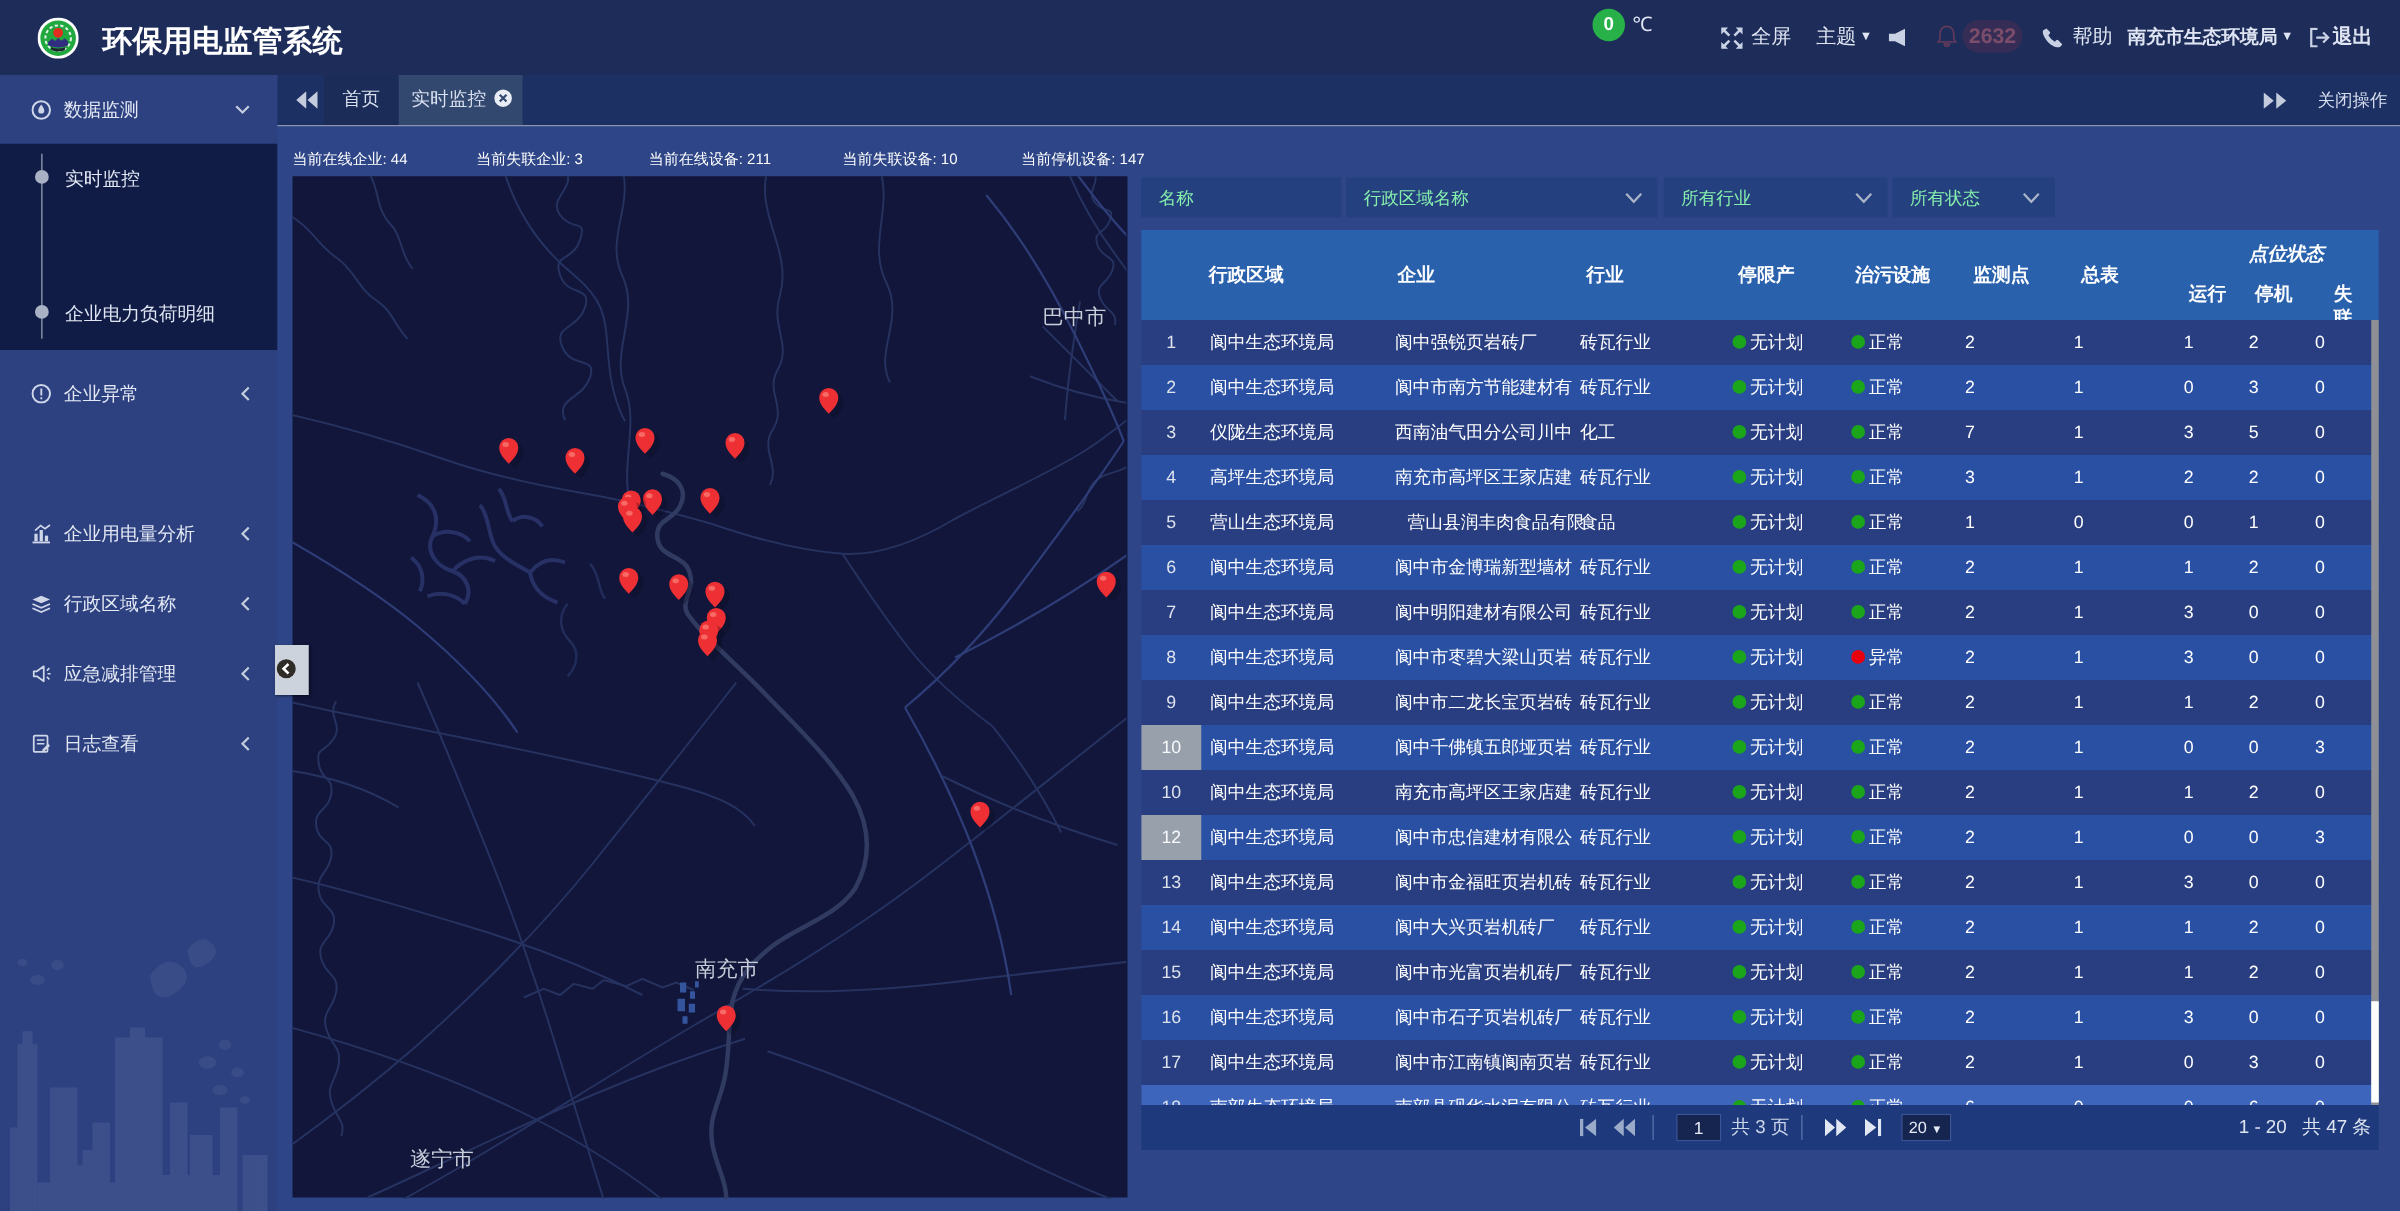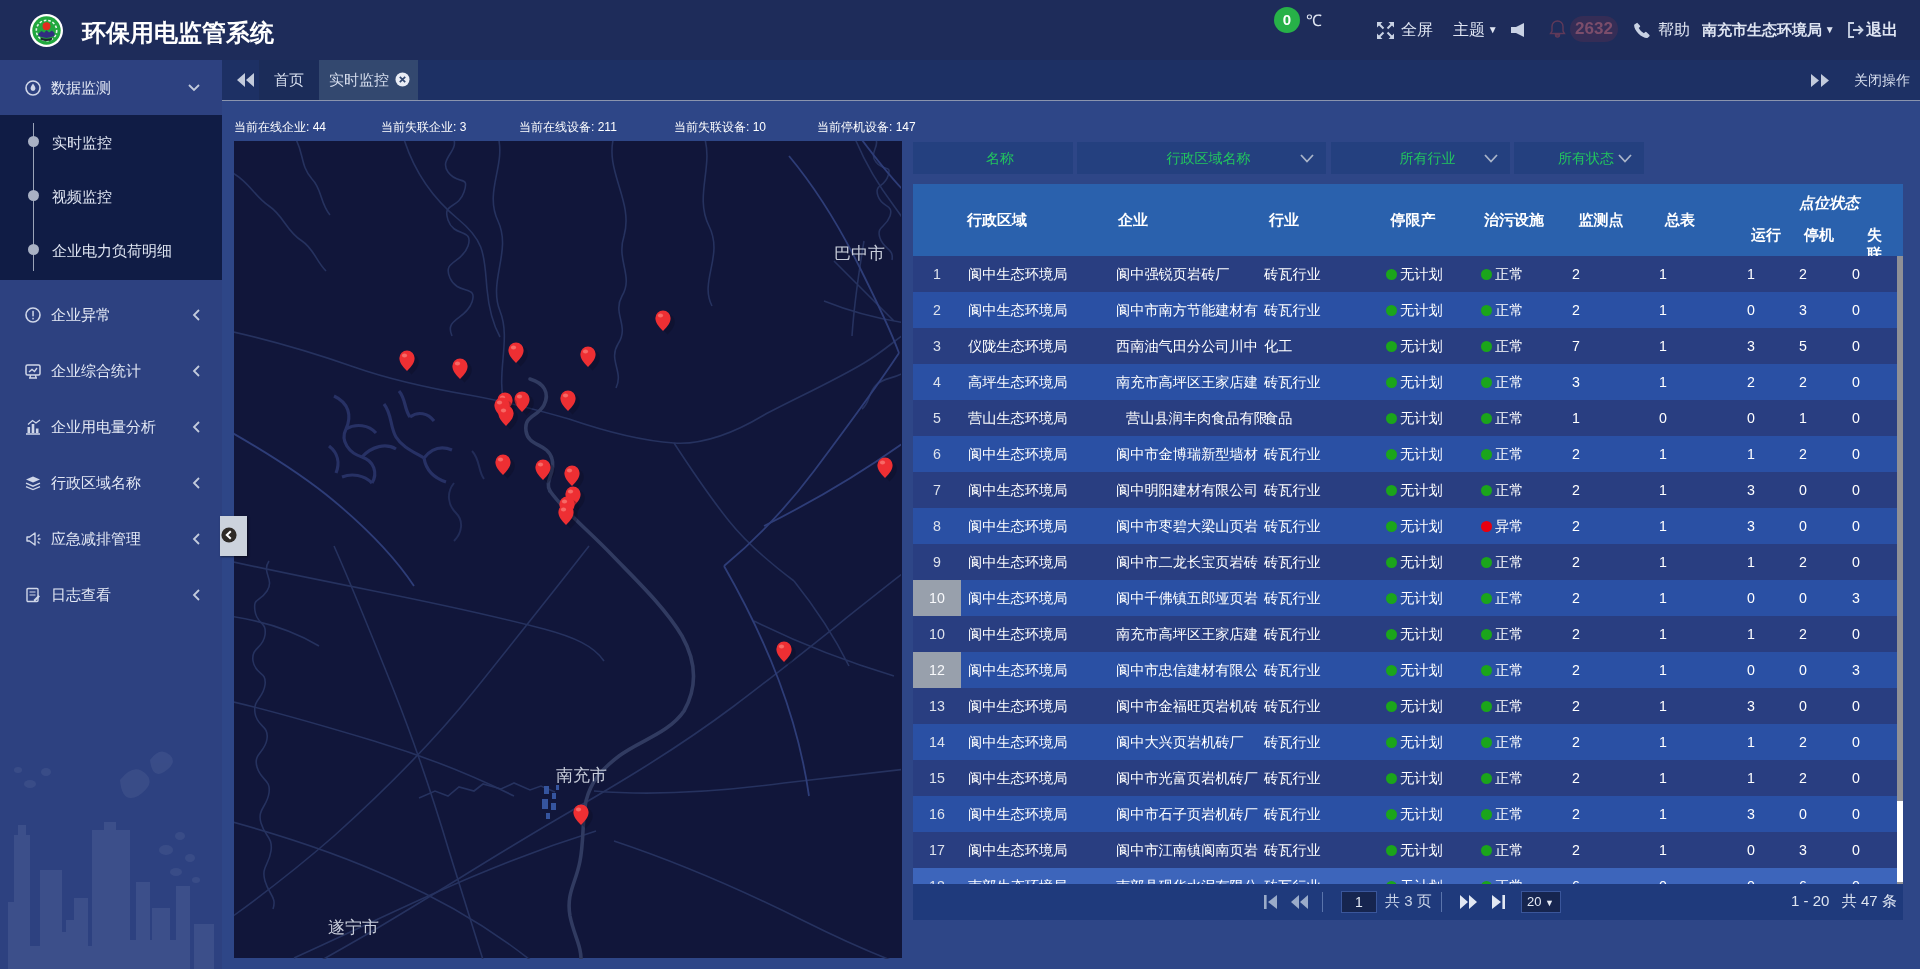--- a/index.html
+++ b/index.html
@@ -21,21 +21,21 @@
 .smitem .dot { position:absolute; left:28px; top:21px; width:11px; height:11px; border-radius:50%; background:#a9b1c4; }
 .smitem .txt { position:absolute; left:52px; top:19px; }
 
 #tabbar { position:absolute; left:222px; top:60px; width:1698px; height:40px; background:#1d3064; }
 .tab { position:absolute; top:0; height:40px; line-height:40px; text-align:center; color:#d7deee; font-size:15px; }
 
 .stat { position:absolute; top:119px; color:#ffffff; font-size:12px; }
 
 #map { position:absolute; left:234px; top:141px; width:668px; height:817px; background:#11163a; }
 
-.filter { position:absolute; top:142px; height:32px; background:#24407f; color:#22c55e; font-size:14px; line-height:32px;text-align:center; }
+.filter { position:absolute; top:142px; height:32px; background:#24407f; color:#86efac; font-size:14px; line-height:32px; }
 .filter .ph { padding-left:14px; }
 
 #ghead { position:absolute; left:913px; top:184px; width:990px; height:72px; background:#2a61ad; color:#ffffff; font-size:15px; font-weight:bold; }
 #ghead .h { position:absolute; transform:translateX(-50%); top:27px; }
 #ghead .h2 { position:absolute; transform:translateX(-50%); top:42px; }
 #ghead .hi { position:absolute; transform:translateX(-50%); top:10px; font-style:italic; }
 #grows { position:absolute; left:913px; top:256px; width:990px; height:628px; overflow:hidden; }
 .grow { position:absolute; left:0; width:990px; height:36px; color:#fff; font-size:14.2px; line-height:36px; }
 .godd { background:#293e81; }
 .geven { background:#2a50a4; }
@@ -106,47 +106,32 @@
     <svg class="chev" style="top:24px;" width="12" height="8" viewBox="0 0 12 8">
         <path d="M1 1 L6 6 L11 1" fill="none" stroke="#c3cbdc" stroke-width="1.8"></path>
       </svg>
   </div>
   <div id="submenu">
     <div class="line"></div>
     <div class="smitem" style="top:0;">
         <div class="dot"></div>
         <span class="txt">实时监控</span>
       </div>
-    <div class="smitem" style="top:54px;">
-        <div class="dot"></div>
-        <span class="txt">视频监控</span>
-      </div>
     <div class="smitem" style="top:108px;">
         <div class="dot"></div>
         <span class="txt">企业电力负荷明细</span>
       </div>
   </div>
   <div class="mitem" style="top:227px;">
     <svg class="micon" viewBox="0 0 16 16">
         <circle cx="8" cy="8" r="7" fill="none" stroke="#cfd6e8" stroke-width="1.6"></circle>
         <rect x="7.3" y="3.8" width="1.5" height="5.6" fill="#cfd6e8"></rect>
         <rect x="7.3" y="10.8" width="1.5" height="1.6" fill="#cfd6e8"></rect>
       </svg>
     <span class="txt">企业异常</span>
-    <svg class="chev" style="top:22px;" width="8" height="12" viewBox="0 0 8 12">
-        <path d="M7 1 L2 6 L7 11" fill="none" stroke="#c3cbdc" stroke-width="1.8"></path>
-      </svg>
-  </div>
-  <div class="mitem" style="top:283px;">
-    <svg class="micon" viewBox="0 0 16 16">
-        <rect x="1" y="2" width="14" height="10" rx="1.5" fill="none" stroke="#cfd6e8" stroke-width="1.5"></rect>
-        <path d="M4 9 L7 6.5 L9.5 8.5 L12 5" fill="none" stroke="#cfd6e8" stroke-width="1.4"></path>
-        <path d="M5.5 12 L5 15 M10.5 12 L11 15 M4 15 L12 15" stroke="#cfd6e8" stroke-width="1.4" fill="none"></path>
-      </svg>
-    <span class="txt">企业综合统计</span>
     <svg class="chev" style="top:22px;" width="8" height="12" viewBox="0 0 8 12">
         <path d="M7 1 L2 6 L7 11" fill="none" stroke="#c3cbdc" stroke-width="1.8"></path>
       </svg>
   </div>
   <div class="mitem" style="top:339px;">
     <svg class="micon" viewBox="0 0 16 16">
         <path d="M1 15 L15 15" stroke="#cfd6e8" stroke-width="1.5"></path>
         <rect x="2.5" y="8" width="2.6" height="6" fill="#cfd6e8"></rect>
         <rect x="6.7" y="5" width="2.6" height="9" fill="#cfd6e8"></rect>
         <rect x="10.9" y="9.5" width="2.6" height="4.5" fill="#cfd6e8"></rect>

